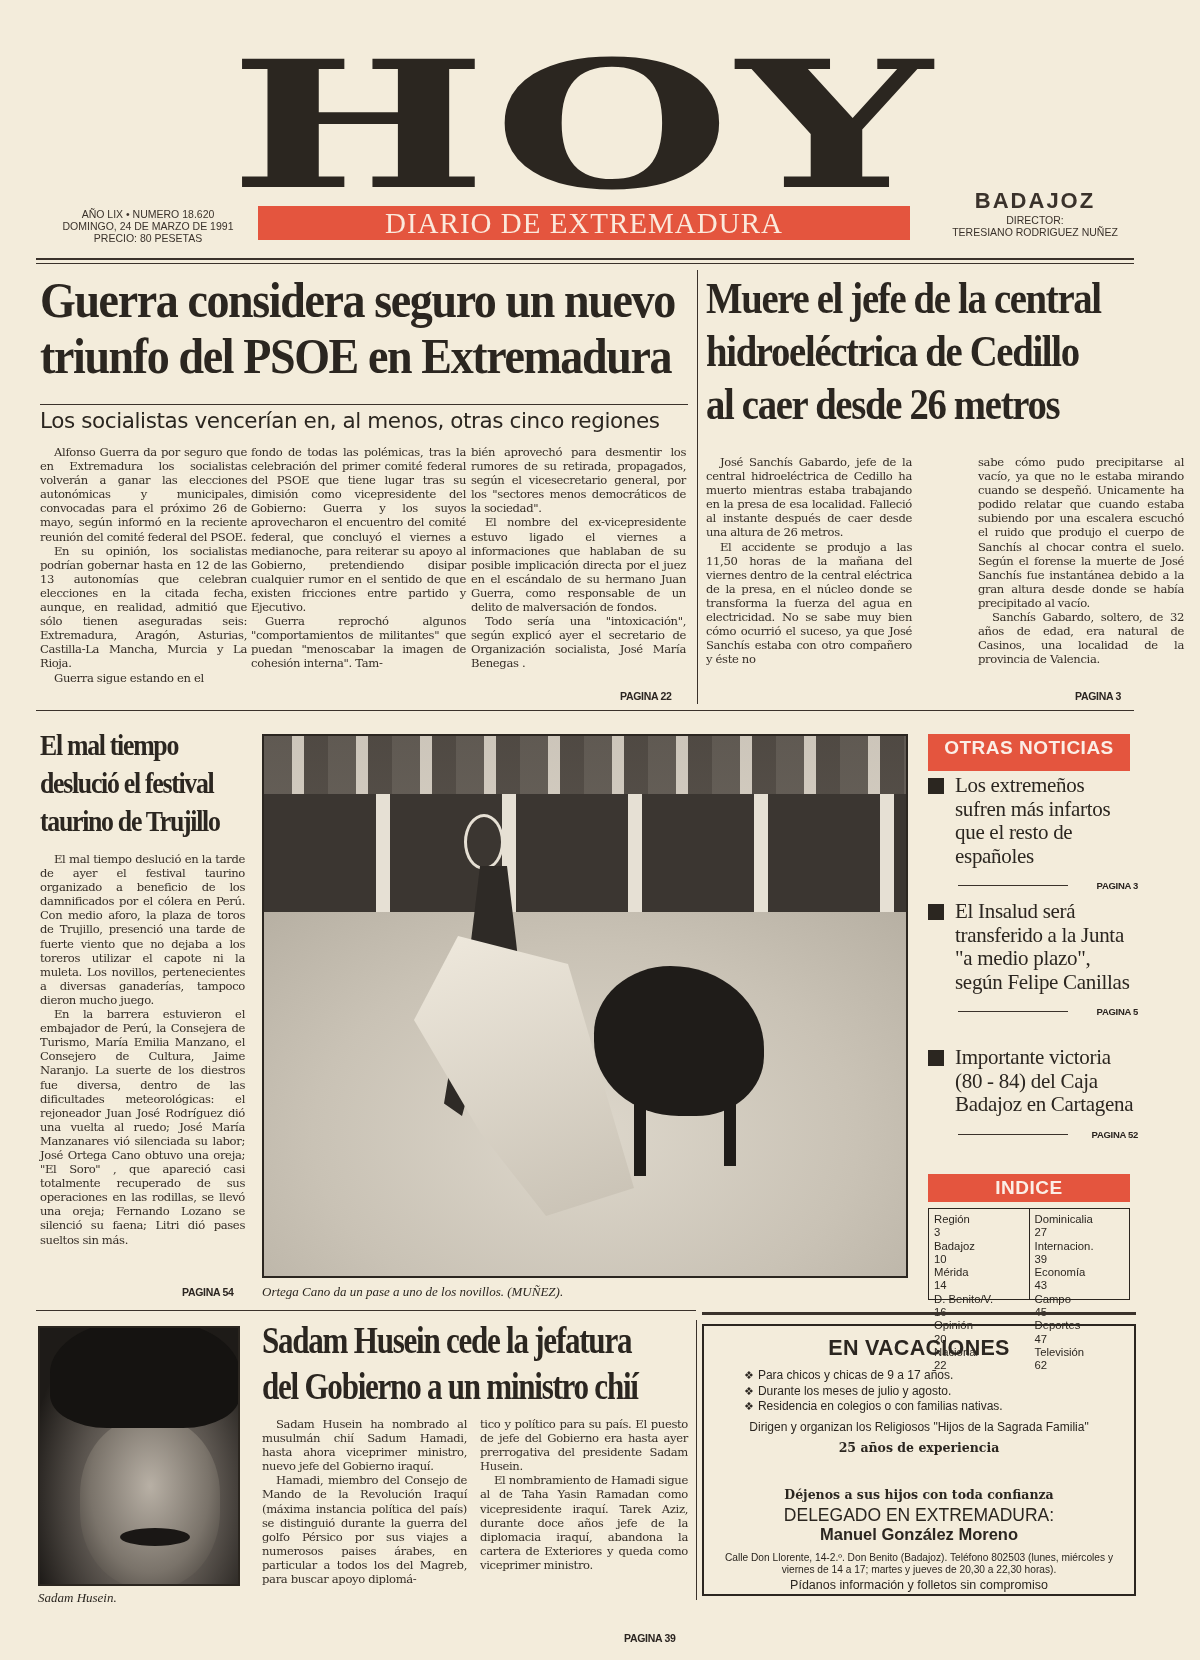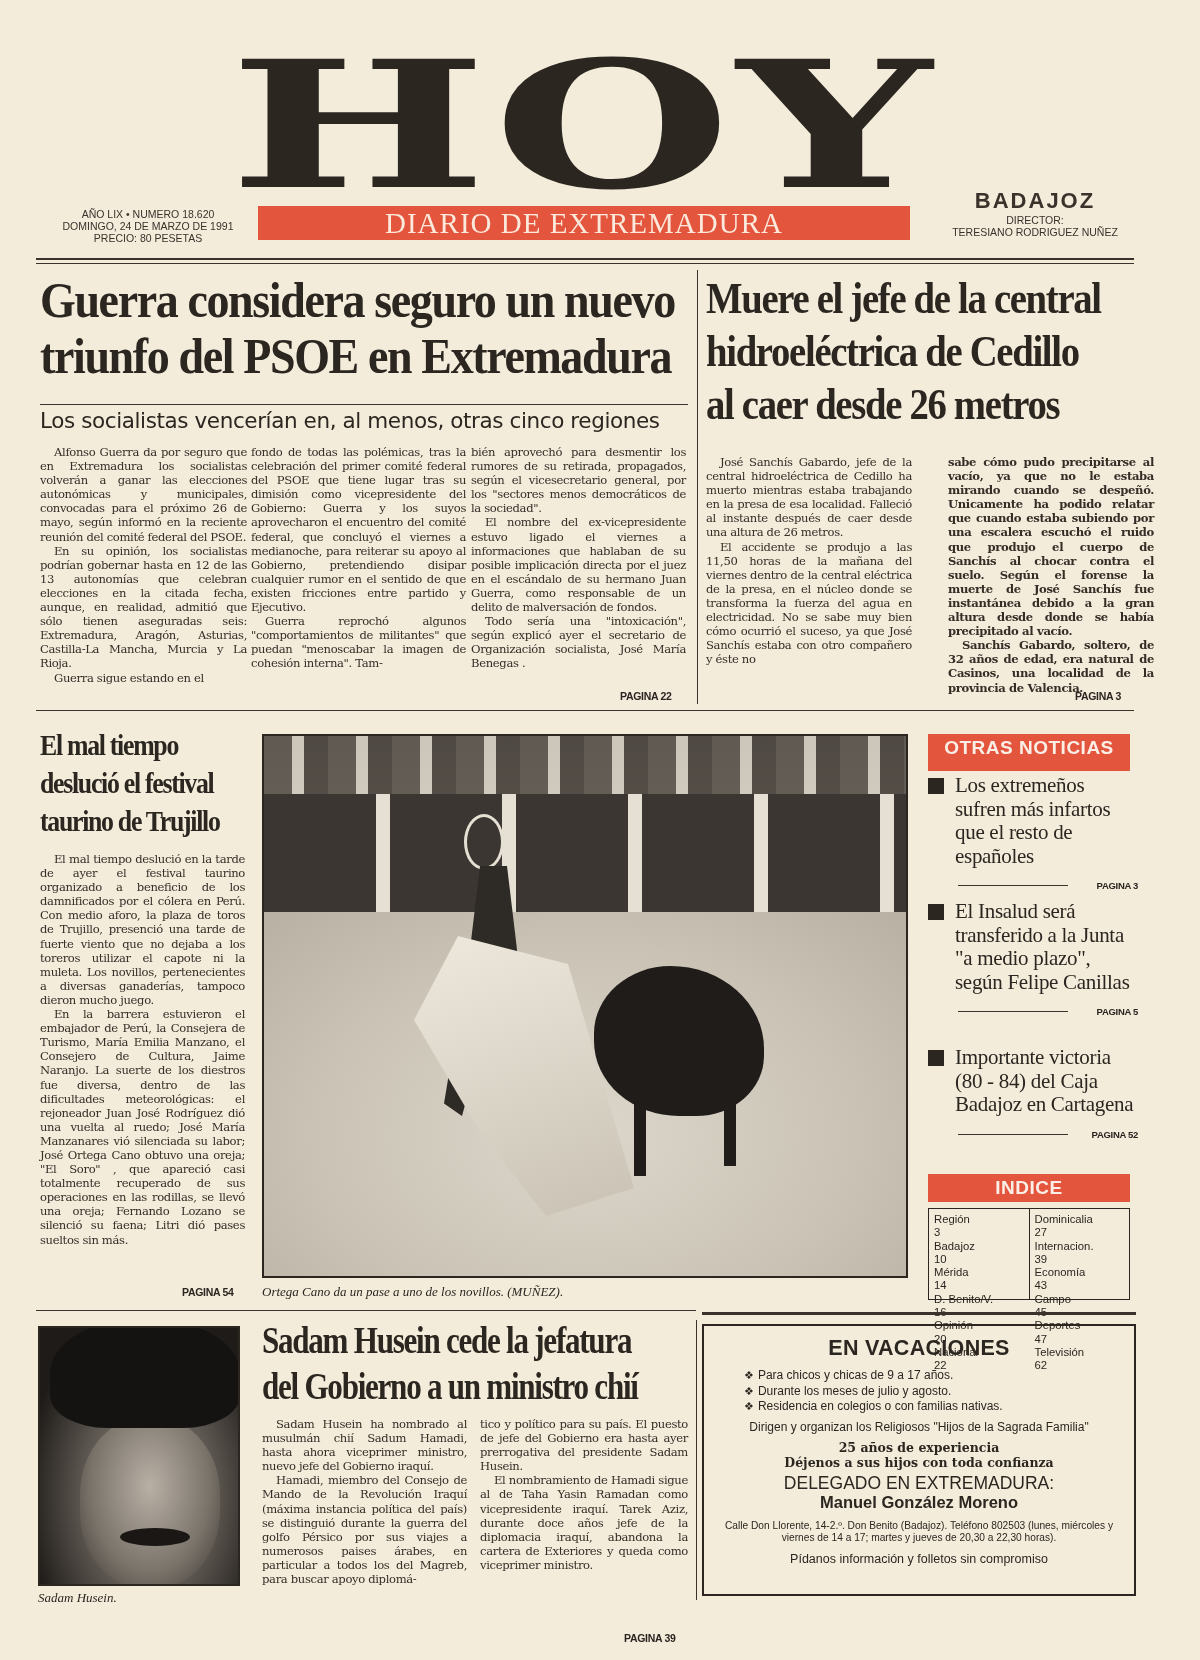--- a/index.html
+++ b/index.html
@@ -127,25 +127,25 @@
   
   .ad-box {
     position: absolute; left: 702px; top: 1324px; width: 434px; height: 272px;
     border: 2px solid #2b2620; text-align: center; color: #2b2620;
     font-family: "Liberation Sans", sans-serif;
   }
   .ad-title { font-weight: 900; font-size: 21.5px; line-height: 24px; margin-top: 10px; letter-spacing: 0.3px; }
   .ad-bullets { text-align: left; margin: 8px 0 0 40px; font-size: 12px; line-height: 15.5px; }
   .ad-bullets .diamond { margin-right: 4px; font-size: 11px; }
   .ad-line { font-size: 12px; line-height: 16px; margin-top: 4px; }
-  .ad-bold-serif { font-family: "DejaVu Serif", serif; font-weight: 900; font-size: 12.5px; line-height: 15px; }
+  .ad-bold-serif { font-family: "DejaVu Serif", serif; font-weight: 900; font-size: 12.5px; line-height: 15px; margin-top: 32px; }
   .ad-delegado { font-size: 17.5px; line-height: 19px; margin-top: 4px; }
   .ad-name { font-size: 16.5px; font-weight: 700; line-height: 19px; }
   .ad-address { font-size: 10.2px; line-height: 12.5px; margin: 8px 6px 0; }
-  .ad-footer { font-size: 12.5px; line-height: 16px; margin-top: 6px; }
+  .ad-footer { font-size: 12.5px; line-height: 16px; margin-top: 0; }
 </style>
 </head>
 <body>
 
 <div class="page">
 
   <div class="masthead-logo">
     <span>HOY</span>
   </div>
   <div class="masthead-bar">DIARIO DE EXTREMADURA</div>
@@ -191,21 +191,21 @@
 
   <div class="headline" style="position:absolute; left:706px; top:272px; width:440px; font-size:44px; line-height:53px; transform:scaleX(0.88); transform-origin:left top;">
     <div style="white-space:nowrap;">Muere el jefe de la central</div>
     <div style="white-space:nowrap;">hidroeléctrica de Cedillo</div>
     <div style="white-space:nowrap;">al caer desde 26 metros</div>
   </div>
   <div class="body-col" style="left:706px; top:455px; width:206px;">
     <p>José Sanchís Gabardo, jefe de la central hidroeléctrica de Cedillo ha muerto mientras estaba trabajando en la presa de esa localidad. Falleció al instante después de caer desde una altura de 26 metros.</p>
     <p>El accidente se produjo a las 11,50 horas de la mañana del viernes dentro de la central eléctrica de la presa, en el núcleo donde se transforma la fuerza del agua en electricidad. No se sabe muy bien cómo ocurrió el suceso, ya que José Sanchís estaba con otro compañero y éste no</p>
   </div>
-  <div class="body-col" style="left:948px; top:455px; width:206px;font-weight:bold;">
+  <div class="body-col" style="left:978px; top:455px; width:206px;">
     <p style="text-indent:0">sabe cómo pudo precipitarse al vacío, ya que no le estaba mirando cuando se despeñó. Unicamente ha podido relatar que cuando estaba subiendo por una escalera escuchó el ruido que produjo el cuerpo de Sanchís al chocar contra el suelo. Según el forense la muerte de José Sanchís fue instantánea debido a la gran altura desde donde se había precipitado al vacío.</p>
     <p>Sanchís Gabardo, soltero, de 32 años de edad, era natural de Casinos, una localidad de la provincia de Valencia.</p>
   </div>
   <div class="pagina" style="position:absolute; left:1075px; top:690px;">PAGINA 3</div>
 
   <div class="hrule" style="left:36px; top:710px; width:1098px;"></div>
 
   <div class="headline" style="position:absolute; left:40px; top:726px; width:230px; font-size:30px; line-height:38px; transform:scaleX(0.86); transform-origin:left top;">
     <div style="white-space:nowrap;">El mal tiempo</div>
     <div style="white-space:nowrap;">deslució el festival</div>

